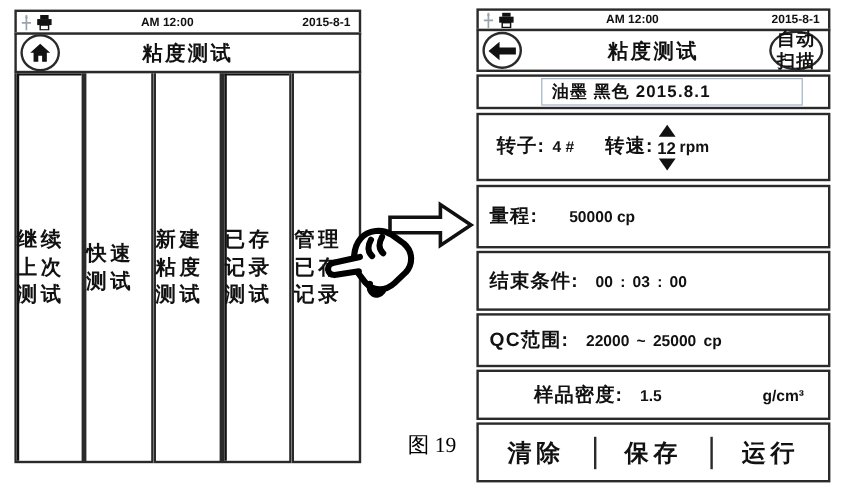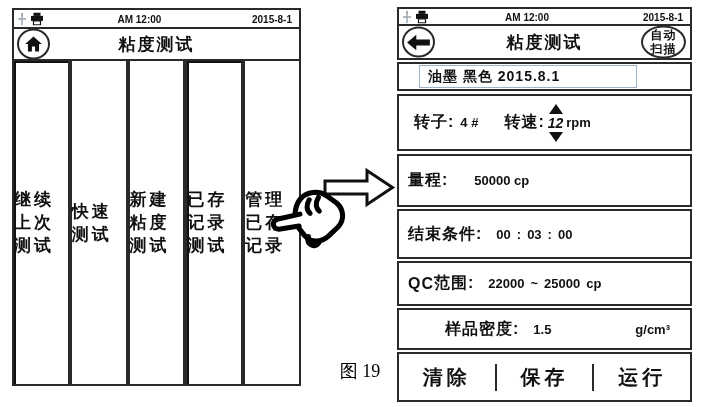--- a/index.html
+++ b/index.html
@@ -38,21 +38,21 @@
   .tbar .title { font-size: 17px; font-weight: bold; letter-spacing: 2px; }
   .nav-circle {
     position: absolute; left: 3px; top: 50%; transform: translateY(-50%);
     width: 33px; height: 31px; border: 2px solid #2a2a2a; border-radius: 50%;
     background: #fff; display: flex; align-items: center; justify-content: center;
   }
   .autoscan {
     position: absolute; right: 4px; top: 50%; transform: translateY(-50%);
     width: 45px; height: 33px; border: 2px solid #2a2a2a; border-radius: 50%;
     background: #fff; display: flex; flex-direction: column; align-items: center; justify-content: center;
-    font-size: 12px; font-weight: bold; line-height: 1.15; letter-spacing: 1px;
+    font-size: 15px; font-weight: bold; line-height: 1.15; letter-spacing: 1px;
   }
 
   
   .menu { display: flex; flex-direction: row; flex: 1 1 auto; }
   .mbtn {
     flex: 1 1 0; border: 2px solid #2a2a2a; margin-top: -2px; background: #fff;
     display: flex; align-items: center; justify-content: center;
     font-size: 17px; font-weight: bold; letter-spacing: 3px;
   }
   .mbtn.inner-edge { box-shadow: inset 2px 0 0 #111, inset 0 2px 0 #111; }
@@ -60,32 +60,32 @@
   
   .rrow {
     border: 2px solid #2a2a2a; background: #fff; position: relative;
     display: flex; align-items: center; flex: 0 0 auto; padding-left: 9px;
   }
   .lbl { font-size: 16px; font-weight: bold; letter-spacing: 1px; white-space: nowrap; }
   .val { font-size: 13px; font-weight: bold; white-space: nowrap; }
 
   #row-sample  { height: 29px; margin-top: 2px; padding-left: 0; }
   .sample-box {
-    margin-left: 20px; width: 218px; height: 23px; border: 1px solid #9fb3c8;
+    margin-left: 52px; width: 218px; height: 23px; border: 1px solid #9fb3c8;
     display: flex; align-items: center; padding-left: 8px;
     font-size: 14px; font-weight: bold; letter-spacing: 1px;
   }
   #row-rotor   { height: 57px; margin-top: 3px; padding-left: 15px; }
   #row-range   { height: 53px; margin-top: 3px; }
   #row-end     { height: 50px; margin-top: 2px; }
   #row-qc      { height: 45px; margin-top: 2px; }
   #row-density { height: 42px; margin-top: 2px; padding-left: 46px; }
   #row-actions { height: 50px; margin-top: 2px; padding: 0; border: 2px solid #2a2a2a; }
 
-  .spin { display: inline-flex; flex-direction: column; align-items: center; gap: 1px; margin: 0 3px; font-style: italic; }
+  .spin { display: inline-flex; flex-direction: column; align-items: center; gap: 1px; margin: 0 3px; }
   .tri-up   { width: 0; height: 0; border-left: 7px solid transparent; border-right: 7px solid transparent; border-bottom: 10px solid #111; }
   .tri-down { width: 0; height: 0; border-left: 7px solid transparent; border-right: 7px solid transparent; border-top: 10px solid #111; }
   .spin .val { font-size: 14px; }
 
   .abtn {
     flex: 1 1 0; display: flex; align-items: center; justify-content: center;
     font-size: 20px; font-weight: bold; letter-spacing: 4px;
   }
   .abtn + .abtn { border-left: 2px solid #2a2a2a; }
 

